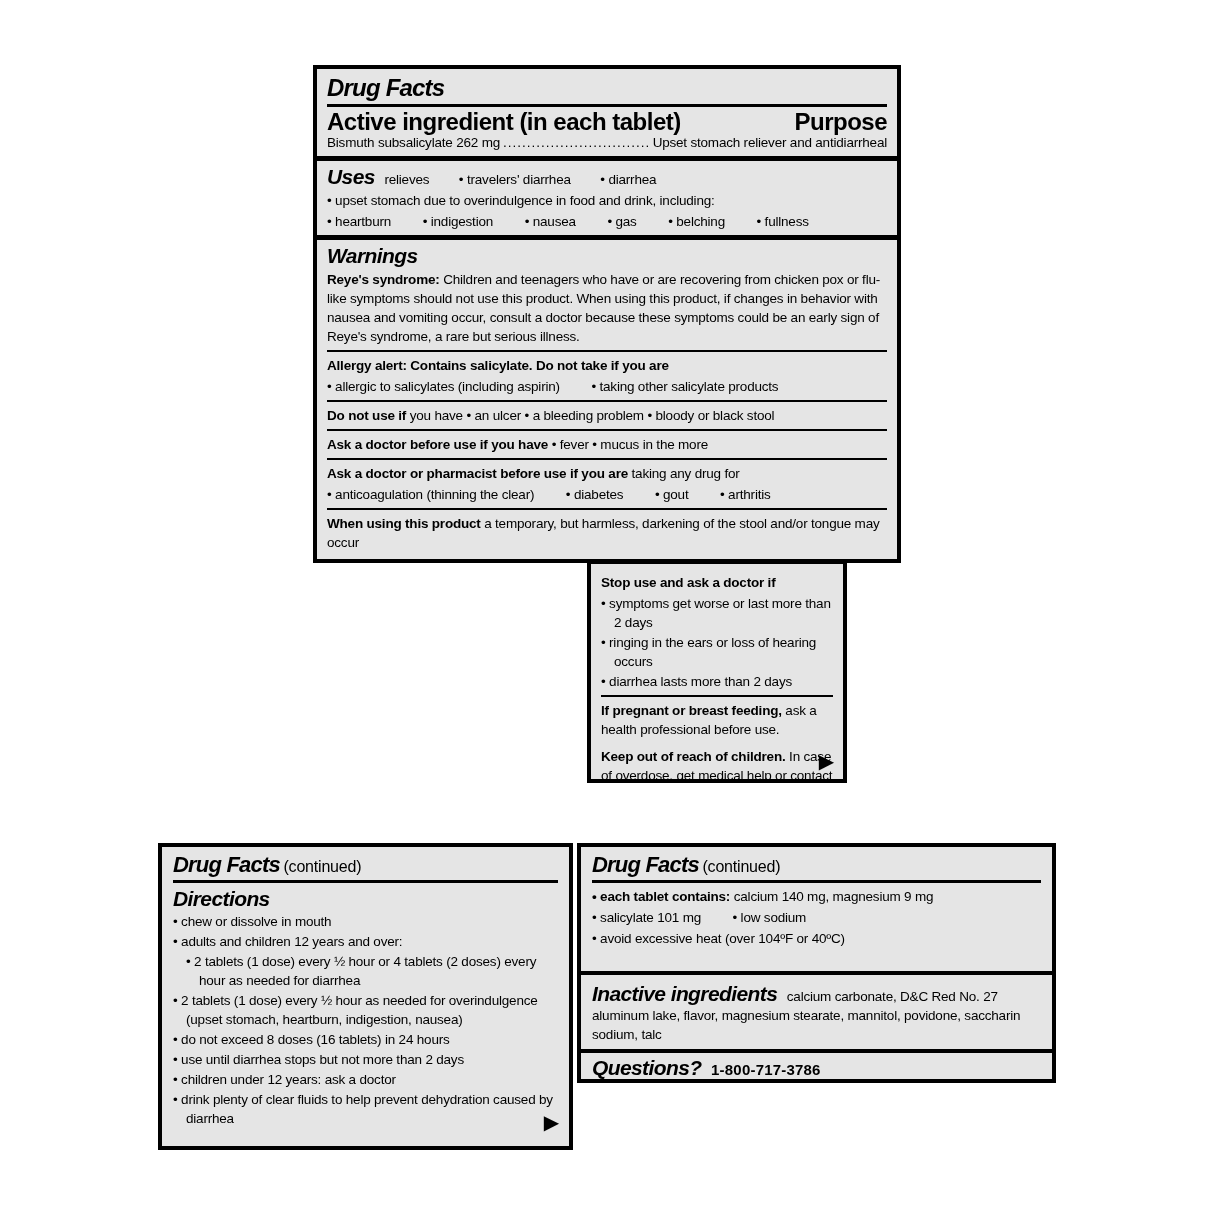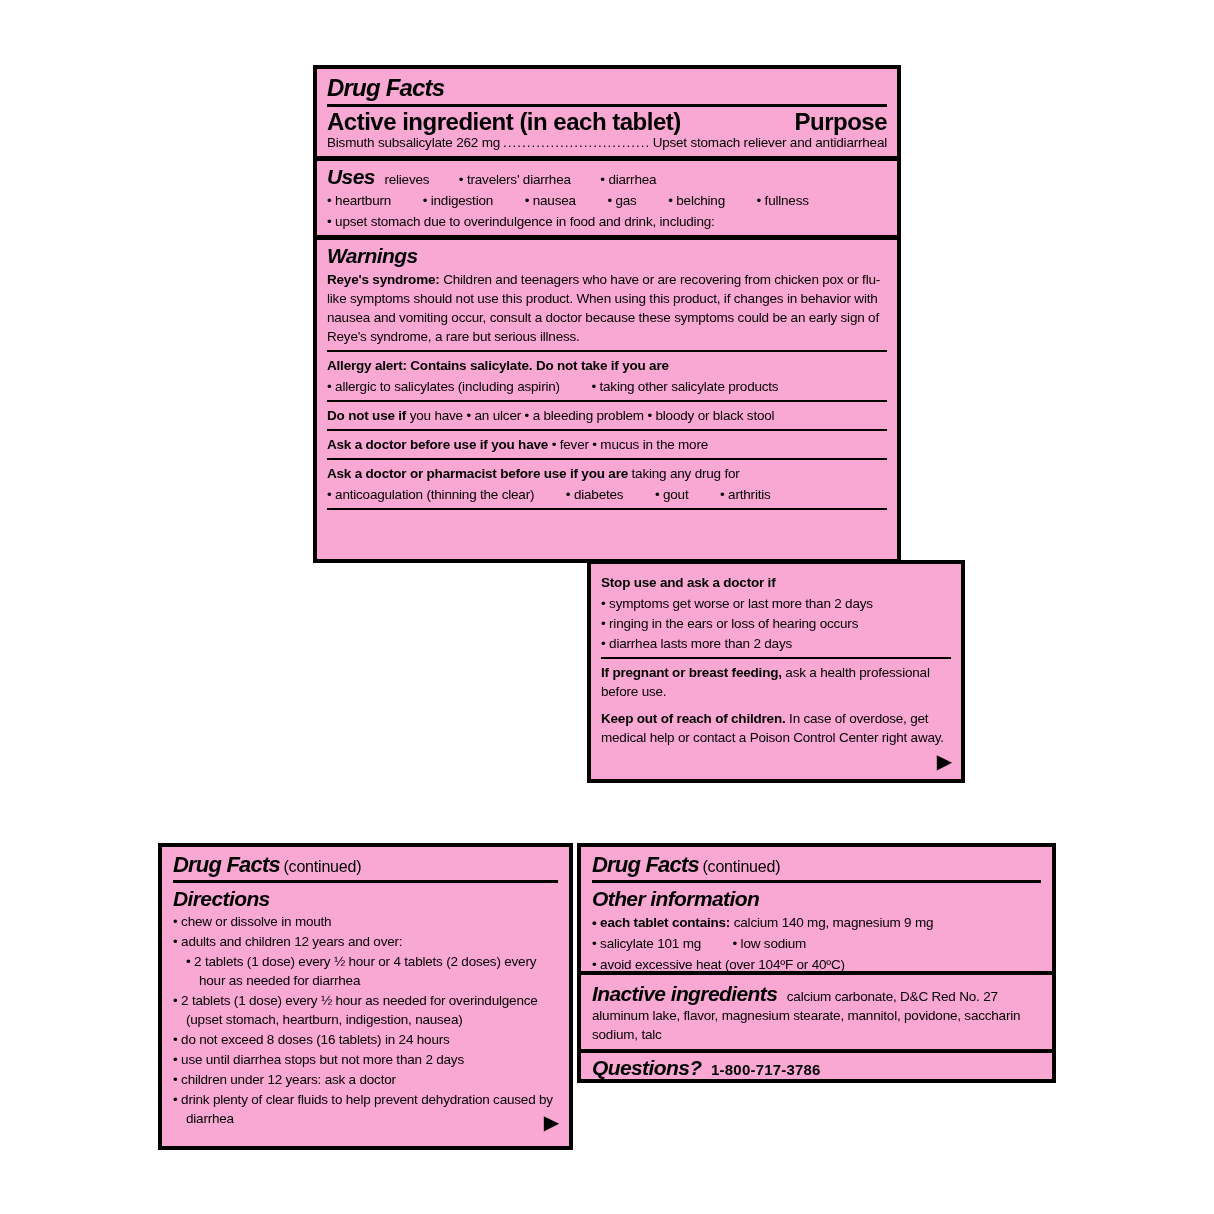--- a/index.html
+++ b/index.html
@@ -3,25 +3,25 @@
 <meta charset="utf-8">
 <style>
   * { margin:0; padding:0; box-sizing:border-box; }
   html,body { background:#ffffff; }
   body {
     width:1214px; height:1214px; position:relative;
     font-family:"Liberation Sans", sans-serif;
     color:#000; font-size:13.5px; line-height:19px; letter-spacing:-0.2px;
   }
   .box {
-    position:absolute; background:#f9a8d4;
+    position:absolute; background:#e5e5e5;
     border:4px solid #000; overflow:hidden;
   }
   #main-box   { left:313px; top:65px;  width:588px; height:498px; padding:5px 10px 0 10px; }
-  #stopuse-box{ left:587px; top:560px; width:378px; height:223px; padding:7px 10px 0 10px; }
+  #stopuse-box{ left:587px; top:560px; width:260px; height:223px; padding:7px 10px 0 10px; }
   #directions-box { left:158px; top:843px; width:415px; height:307px; padding:5px 11px 0 11px; }
   #other-box    { left:577px; top:843px;  width:479px; height:132px; padding:5px 11px 0 11px; }
   #inactive-box { left:577px; top:971px;  width:479px; height:82px;  padding:5px 11px 0 11px; }
   #questions-box{ left:577px; top:1049px; width:479px; height:34px;  padding:3px 11px 0 11px; }
 
   .h1  { font-size:24px; line-height:28px; font-weight:bold; font-style:italic; letter-spacing:-0.8px; }
   .h1b { font-size:22px; line-height:26px; font-weight:bold; font-style:italic; letter-spacing:-0.8px; }
   .cont{ font-size:16px; font-weight:normal; font-style:normal; letter-spacing:-0.2px; }
   .h2  { font-size:21px; line-height:24px; font-weight:bold; font-style:italic; letter-spacing:-0.6px; }
   .h3  { font-size:24px; line-height:22px; font-weight:bold; letter-spacing:-0.5px; }
@@ -76,29 +76,29 @@
   </div>
 
   <div class="rule thick"></div>
 
   <div class="line uses-row mline">
     <span class="h2">Uses</span>
     <span class="lead">relieves</span>
     <span class="isp">• travelers' diarrhea</span>
     <span class="isp">• diarrhea</span>
   </div>
+  <div class="line">• upset stomach due to overindulgence in food and drink, including:</div>
   <div class="line irow">
     <span>• heartburn</span>
     <span>• indigestion</span>
     <span>• nausea</span>
     <span>• gas</span>
     <span>• belching</span>
     <span>• fullness</span>
   </div>
-  <div class="line">• upset stomach due to overindulgence in food and drink, including:</div>
 
   <div class="rule thick"></div>
 
   <div class="h2">Warnings</div>
   <p class="par">
     <span class="b">Reye's syndrome:</span>
     <span>Children and teenagers who have or are recovering from chicken pox or flu-like symptoms should not use this product. When using this product, if changes in behavior with nausea and vomiting occur, consult a doctor because these symptoms could be an early sign of Reye's syndrome, a rare but serious illness.</span>
   </p>
 
   <div class="rule"></div>
@@ -135,20 +135,24 @@
   </div>
   <div class="line irow">
     <span>• anticoagulation (thinning the clear)</span>
     <span>• diabetes</span>
     <span>• gout</span>
     <span>• arthritis</span>
   </div>
 
   <div class="rule"></div>
 
+  <p class="par">
+    <span class="b">When using this product</span>
+    <span>a temporary, but harmless, darkening of the stool and/or tongue may occur</span>
+  </p>
 </div>
 
 <div id="stopuse-box" class="box">
   <div class="line b">Stop use and ask a doctor if</div>
   <div class="blist">
     <div class="li">• symptoms get worse or last more than 2 days</div>
     <div class="li">• ringing in the ears or loss of hearing occurs</div>
     <div class="li">• diarrhea lasts more than 2 days</div>
   </div>
   <div class="rule"></div>
@@ -182,21 +186,20 @@
   </div>
   <span class="arrow">▶</span>
 </div>
 
 <div id="other-box" class="box">
   <div class="phead">
     <span class="h1b">Drug Facts</span>
     <span class="cont">(continued)</span>
   </div>
   <div class="rule r3"></div>
-  <div class="h2">Other information</div>
   <div class="line">
     <span class="b">• each tablet contains:</span>
     <span>calcium 140 mg, magnesium 9 mg</span>
   </div>
   <div class="line irow">
     <span>• salicylate 101 mg</span>
     <span>• low sodium</span>
   </div>
   <div class="line">• avoid excessive heat (over 104ºF or 40ºC)</div>
 </div>

